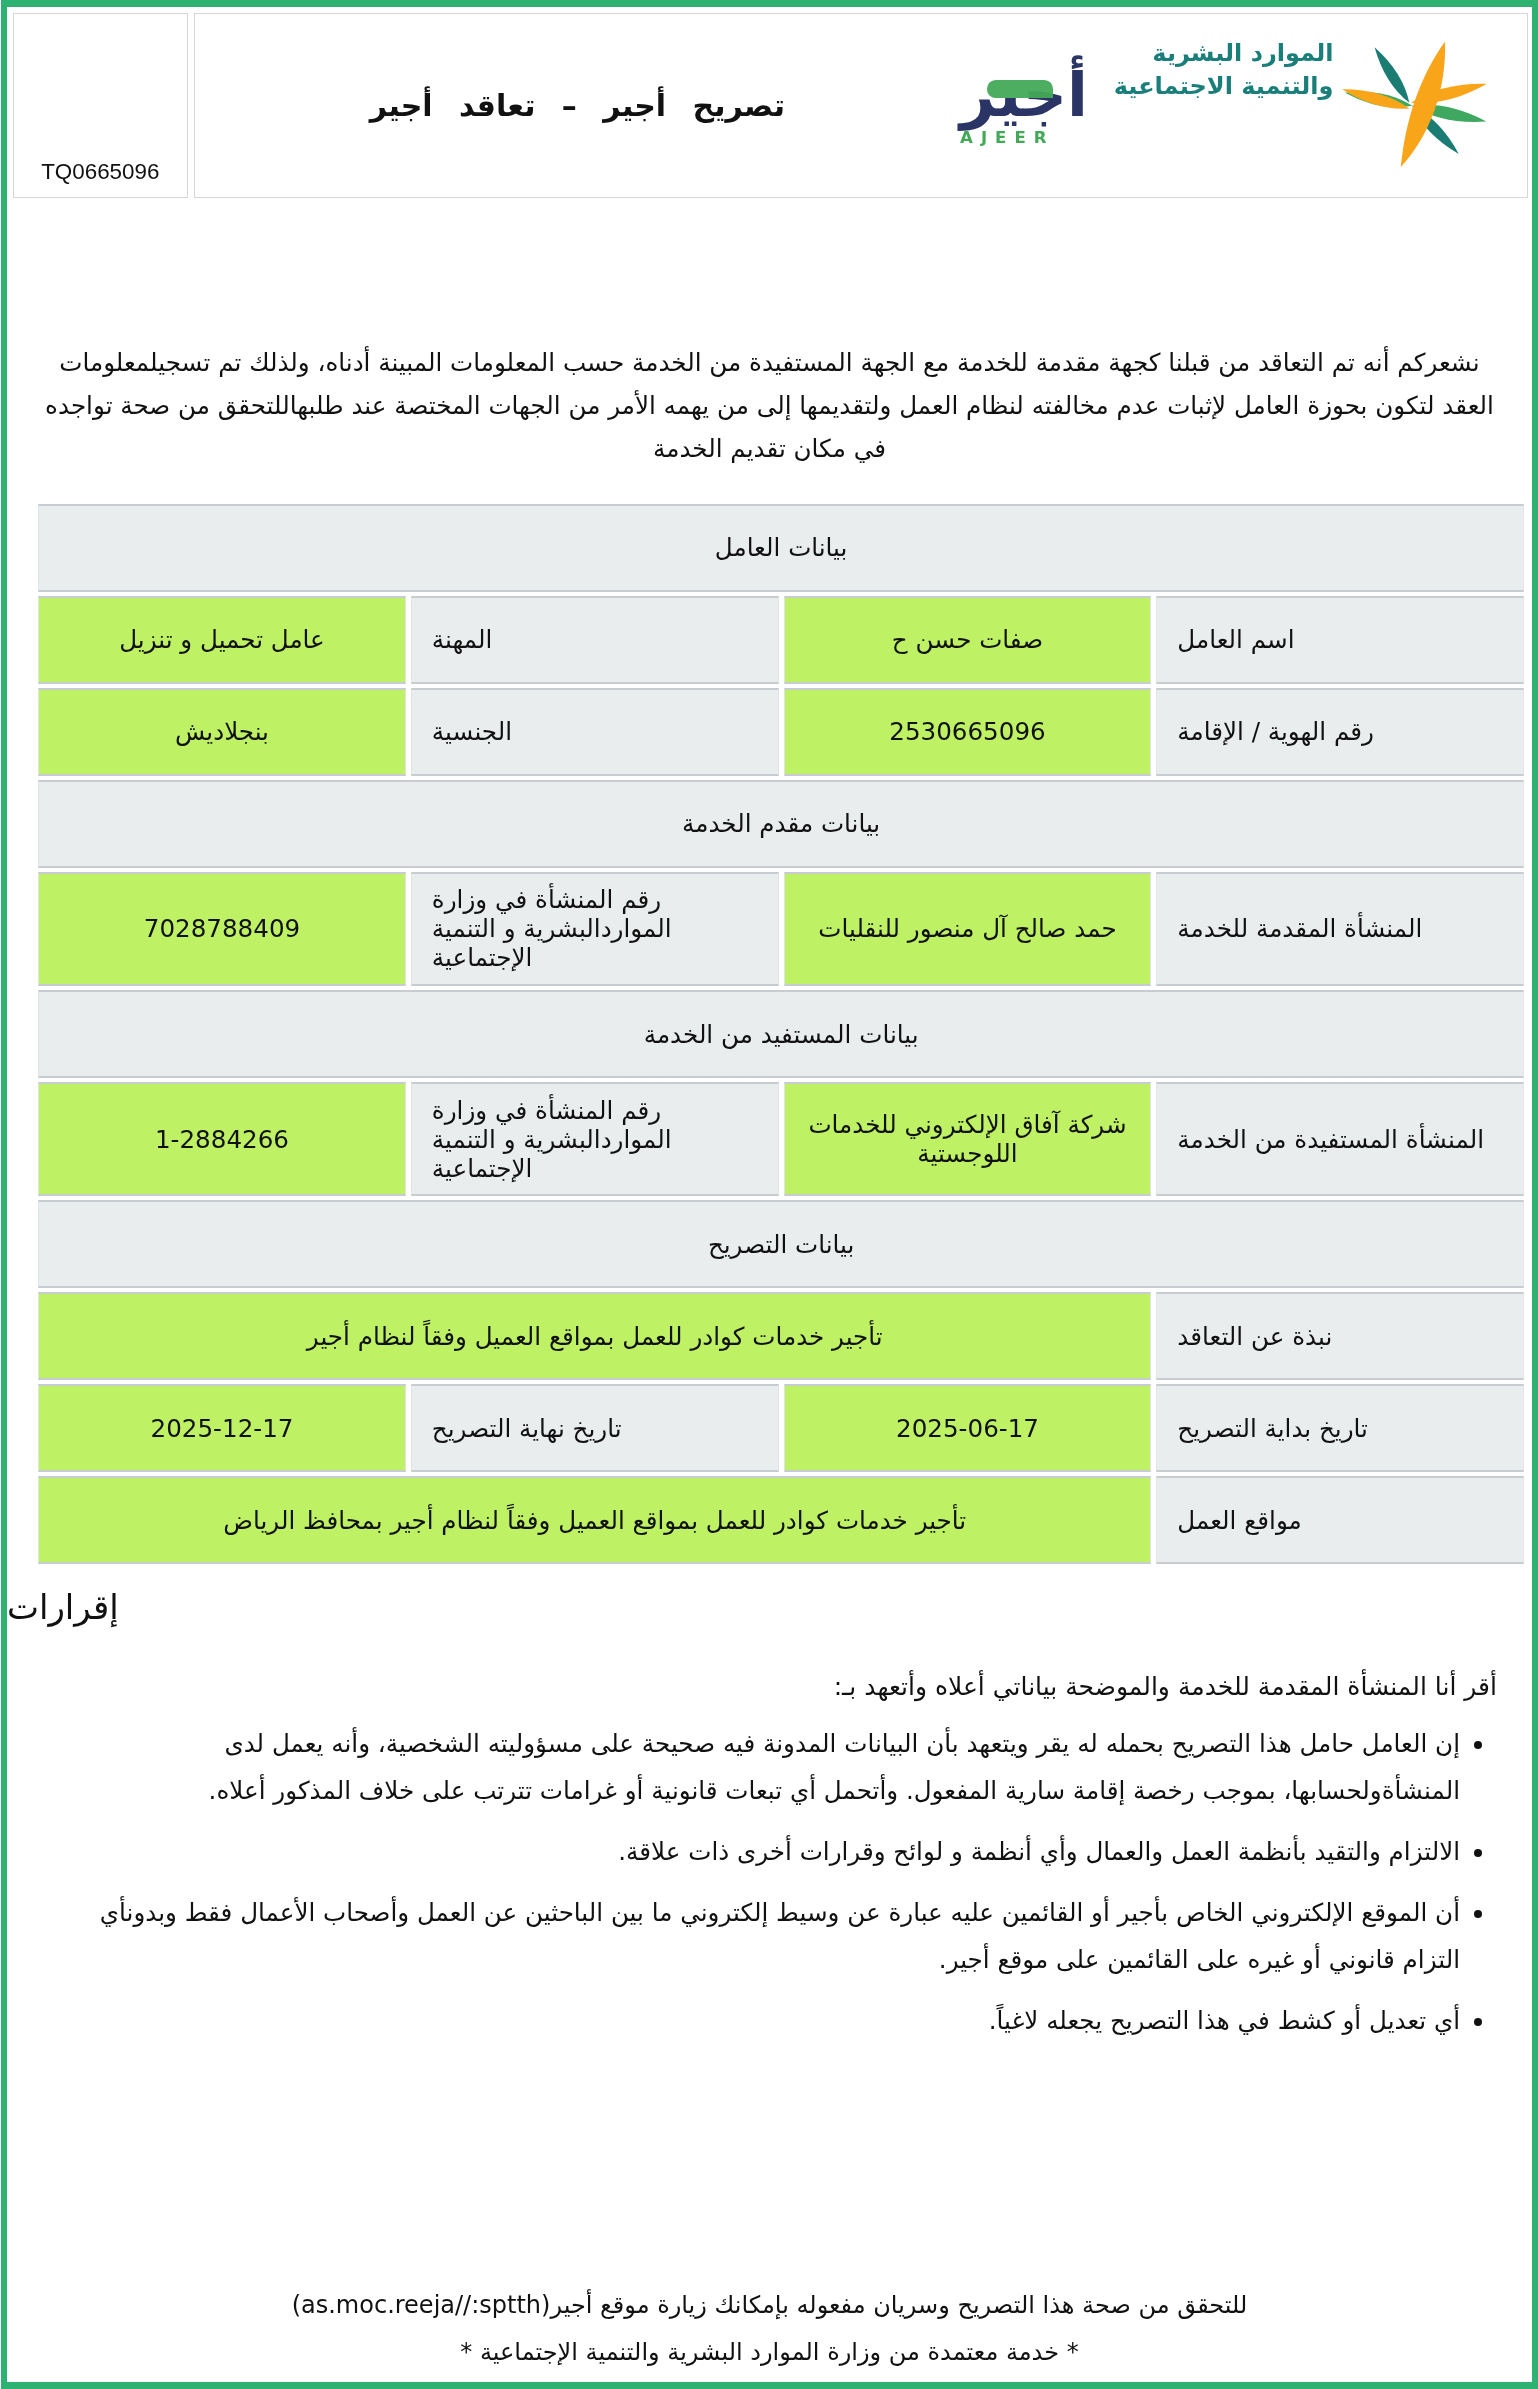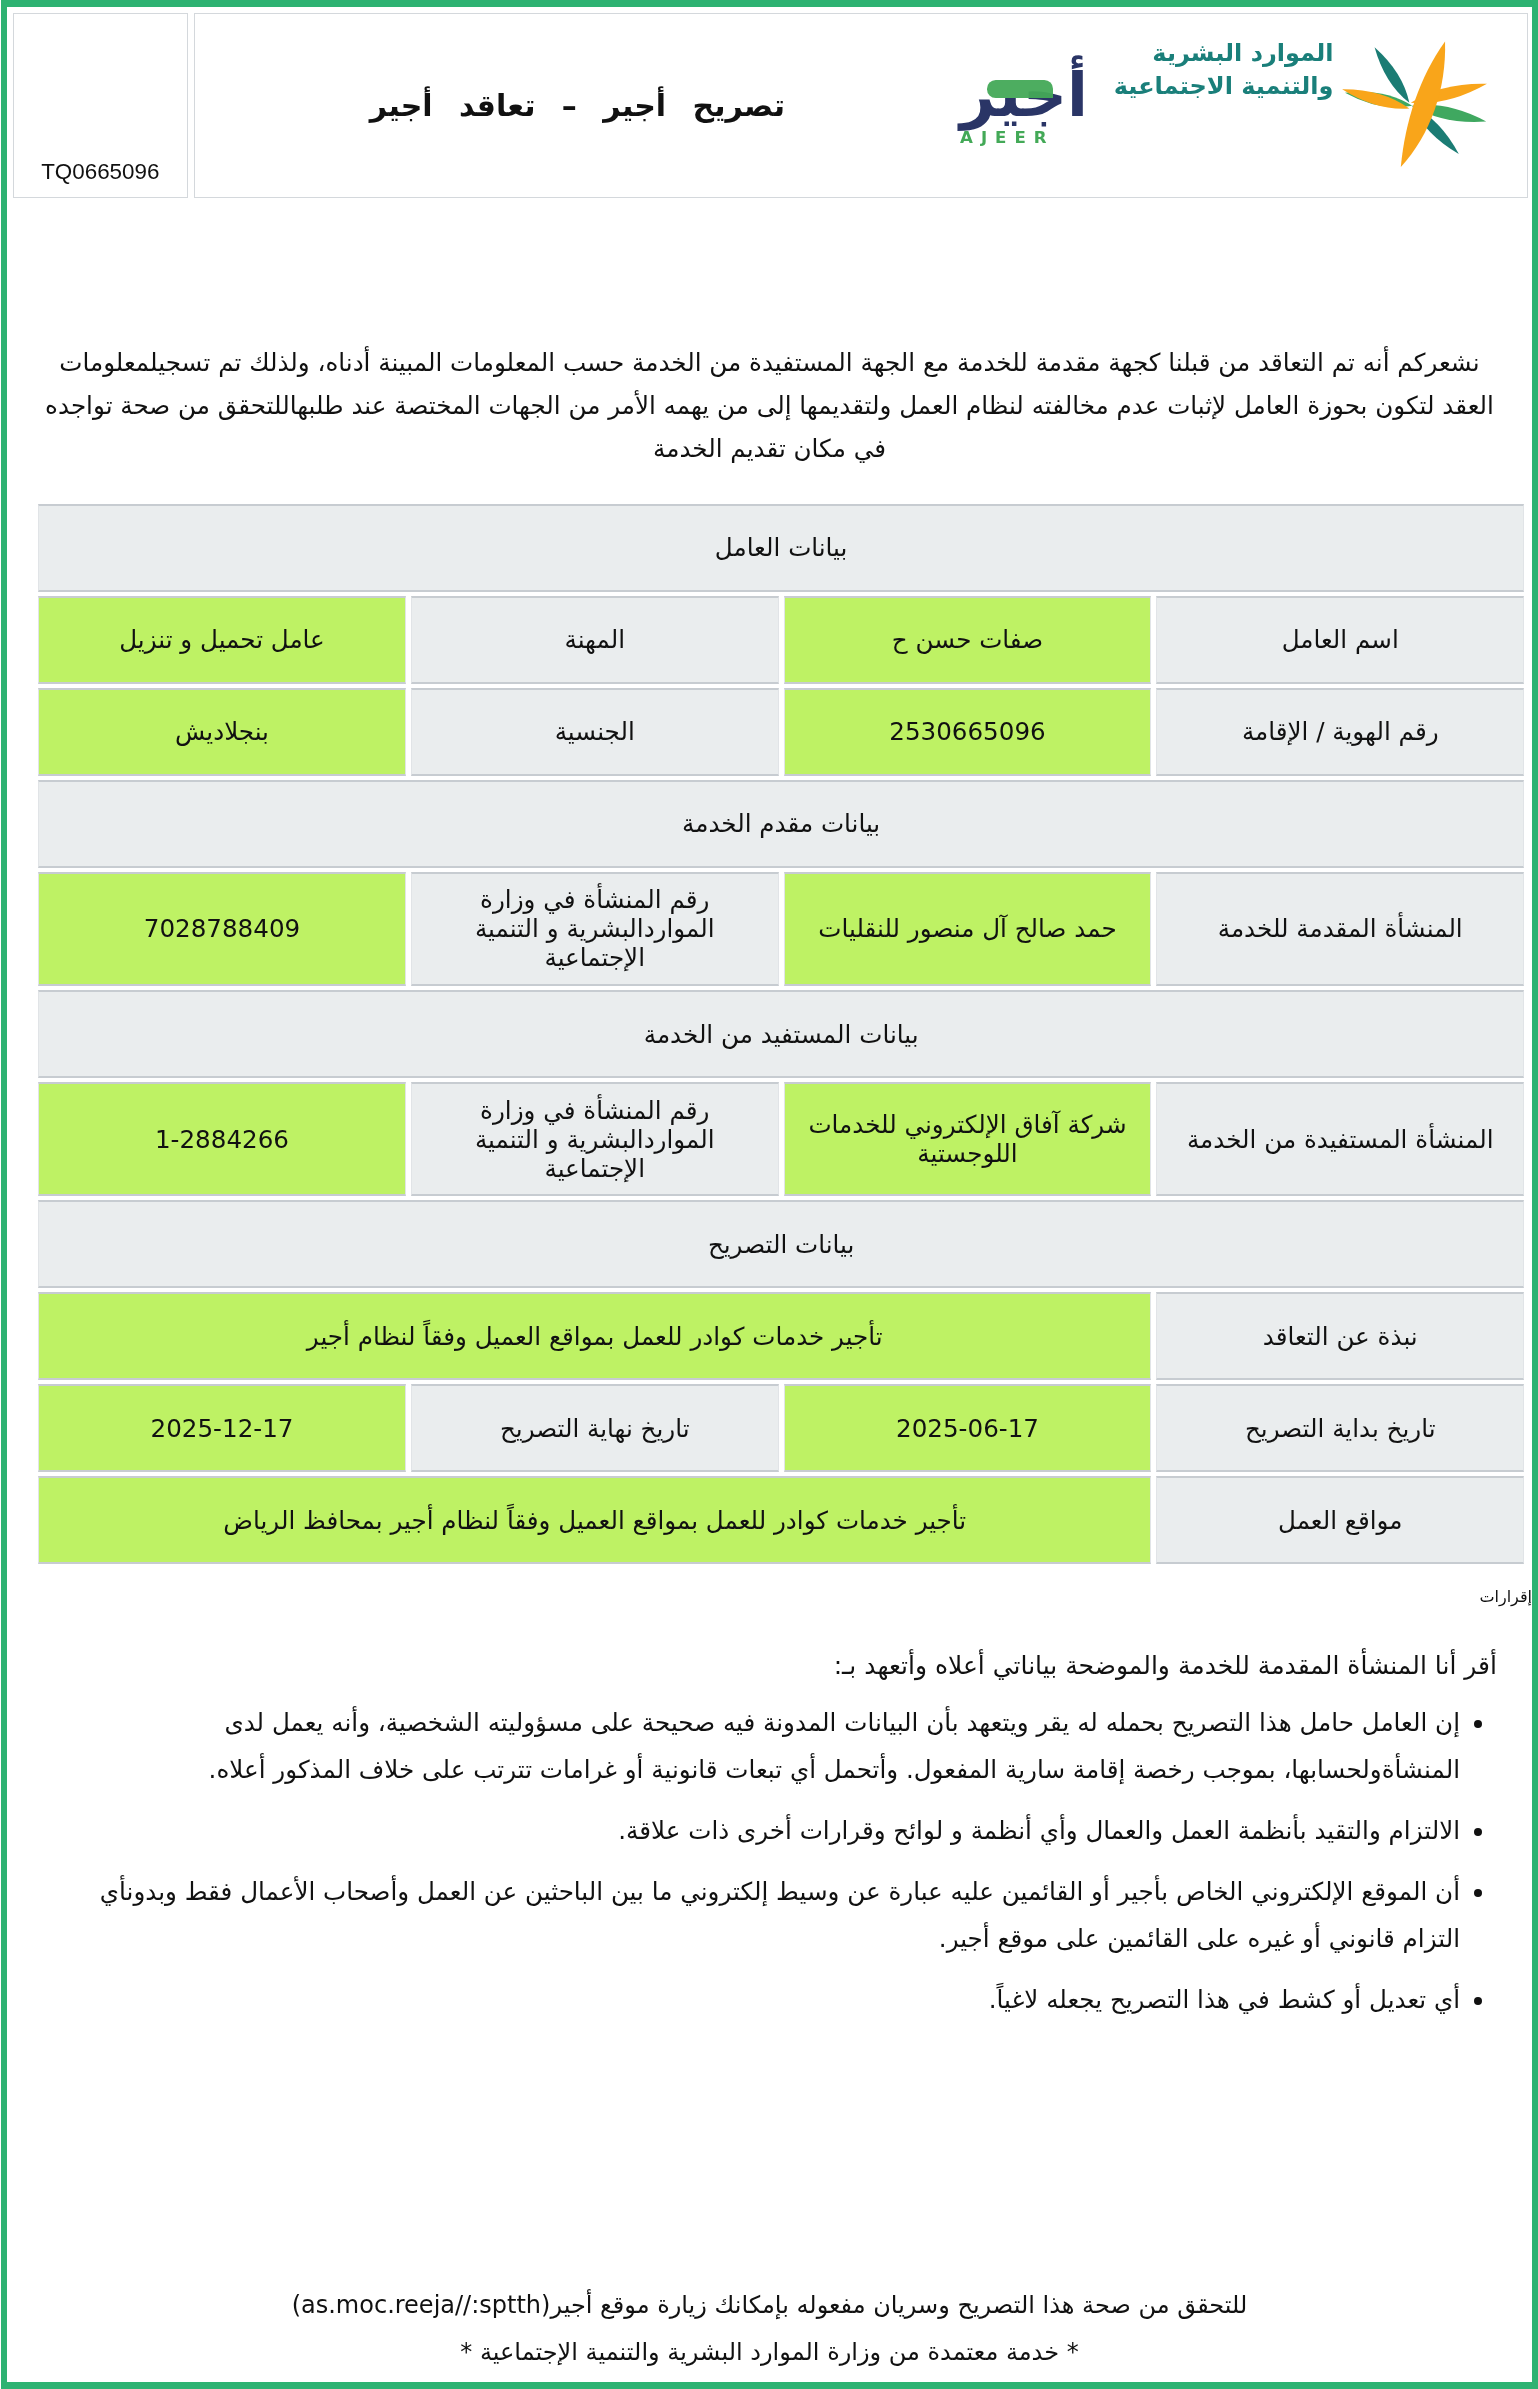--- a/index.html
+++ b/index.html
@@ -68,24 +68,24 @@
   table.permit col{width:25%;}
   table.permit td{
     box-sizing:border-box;vertical-align:middle;
     border-top:2.2px solid var(--cell-border);
     border-bottom:2.2px solid var(--cell-border);
     border-left:0.7px solid var(--cell-border-light);
     border-right:0.7px solid var(--cell-border-light);
     font-size:24.6px;padding:11.6px 20px;height:88px;
   }
   td.sec{background:var(--label-bg);text-align:center;font-size:25px;height:75px;}
-  td.lbl{background:var(--label-bg);text-align:center;}
+  td.lbl{background:var(--label-bg);text-align:left;}
   td.val{background:#bef264;text-align:center;}
   
-  .decl-title{text-align:right;font-size:16px;margin-top:19px;}
+  .decl-title{text-align:left;font-size:34px;margin-top:19px;}
   .decl-intro{margin:45px 35px 0 35px;text-align:right;font-size:25px;}
   ul.decl-list{margin:20px 43px 0 87px;padding:0 29px 0 0;}
   ul.decl-list li{
     font-size:24.6px;line-height:1.9;margin-bottom:14.4px;text-align:right;
   }
   
   .footer{position:absolute;left:0;right:0;bottom:16px;text-align:center;font-size:24px;}
   .footer .line{margin-top:19px;}
 </style>
 </head>

